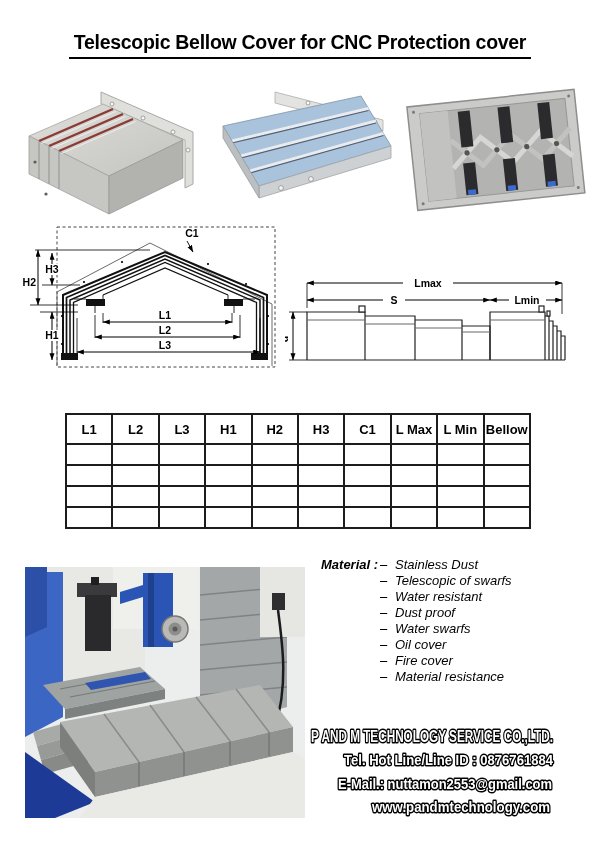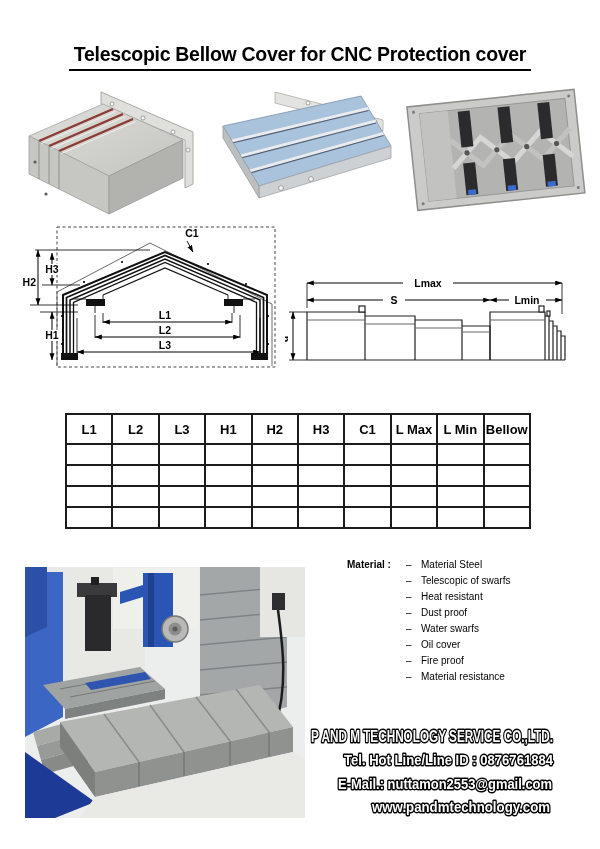--- a/index.html
+++ b/index.html
@@ -1,31 +1,31 @@
 <!DOCTYPE html>
 <html><head>
 <meta charset="utf-8">
 <style>
   html,body{margin:0;padding:0;background:#fff;}
   .page{position:relative;width:600px;height:849px;background:#ffffff;overflow:hidden;
         font-family:"Liberation Sans",sans-serif;color:#000;}
   
   .title-wrap{position:absolute;top:27px;left:0;width:600px;text-align:center;}
-  .title-wrap h1{display:inline-block;margin:16px;font-size:19.5px;font-weight:bold;letter-spacing:-0.3px;
+  .title-wrap h1{display:inline-block;margin:4px;font-size:19.5px;font-weight:bold;letter-spacing:-0.3px;
         border-bottom:2.5px solid #000;padding:0 5px 3px 5px;}
   
   .abs{position:absolute;}
   
   table.spec{position:absolute;left:65px;top:413px;width:466px;border-collapse:collapse;table-layout:fixed;}
   table.spec th,table.spec td{border:2px solid #1c1c1c;text-align:center;vertical-align:middle;
         font-family:"Liberation Sans",sans-serif;}
   table.spec th{height:28px;font-size:13px;font-weight:bold;padding:0;}
   table.spec td{height:19px;padding:0;font-size:12px;}
   
-  .material{position:absolute;left:347px;top:557px;font-size:10px;line-height:16px;}
+  .material{position:absolute;left:321px;top:557px;font-size:13px;line-height:16px;font-style:italic;}
   .mat-row{display:flex;}
   .mat-label{width:59px;font-weight:bold;flex:0 0 59px;}
   .mat-dash{width:15px;flex:0 0 15px;}
   .mat-item{white-space:nowrap;}
   
   svg text{font-family:"Liberation Sans",sans-serif;}
   .dim-label{font-size:10.5px;font-weight:bold;fill:#000;}
   .outline-text{fill:#ffffff;stroke:#000000;paint-order:stroke;stroke-linejoin:round;font-weight:bold;}
 </style>
 </head>
@@ -296,51 +296,51 @@
     <path d="M114,195 V219 M159,185 V209 M205,174 V198 M244,165 V189" stroke="#6f726f" stroke-width="1.2" fill="none"></path>
     <polygon points="35,155 70,205 70,230 35,180" fill="#7c7f7c"></polygon>
     <polygon points="0,185 70,235 30,251 0,251" fill="#1d3a96"></polygon>
     <polygon points="70,230 268,185 280,192 280,251 55,251" fill="#e9e9e5"></polygon>
   </svg>
 
   <div class="material">
     <div class="mat-row">
       <span class="mat-label">Material :</span>
       <span class="mat-dash">–</span>
-      <span class="mat-item">Material Steel</span>
+      <span class="mat-item">Stainless Dust</span>
     </div>
     <div class="mat-row">
       <span class="mat-label"></span>
       <span class="mat-dash">–</span>
       <span class="mat-item">Telescopic of swarfs</span>
     </div>
     <div class="mat-row">
       <span class="mat-label"></span>
       <span class="mat-dash">–</span>
-      <span class="mat-item">Heat resistant</span>
+      <span class="mat-item">Water resistant</span>
     </div>
     <div class="mat-row">
       <span class="mat-label"></span>
       <span class="mat-dash">–</span>
       <span class="mat-item">Dust proof</span>
     </div>
     <div class="mat-row">
       <span class="mat-label"></span>
       <span class="mat-dash">–</span>
       <span class="mat-item">Water swarfs</span>
     </div>
     <div class="mat-row">
       <span class="mat-label"></span>
       <span class="mat-dash">–</span>
       <span class="mat-item">Oil cover</span>
     </div>
     <div class="mat-row">
       <span class="mat-label"></span>
       <span class="mat-dash">–</span>
-      <span class="mat-item">Fire proof</span>
+      <span class="mat-item">Fire cover</span>
     </div>
     <div class="mat-row">
       <span class="mat-label"></span>
       <span class="mat-dash">–</span>
       <span class="mat-item">Material resistance</span>
     </div>
   </div>
 
   <svg class="abs" style="left:300px;top:716px" width="290" height="104" viewBox="0 0 290 104">
     <text class="outline-text" x="253" y="26" text-anchor="end" font-size="16" stroke-width="3" textLength="242" lengthAdjust="spacingAndGlyphs">P AND M TECHNOLOGY SERVICE CO.,LTD.</text>

